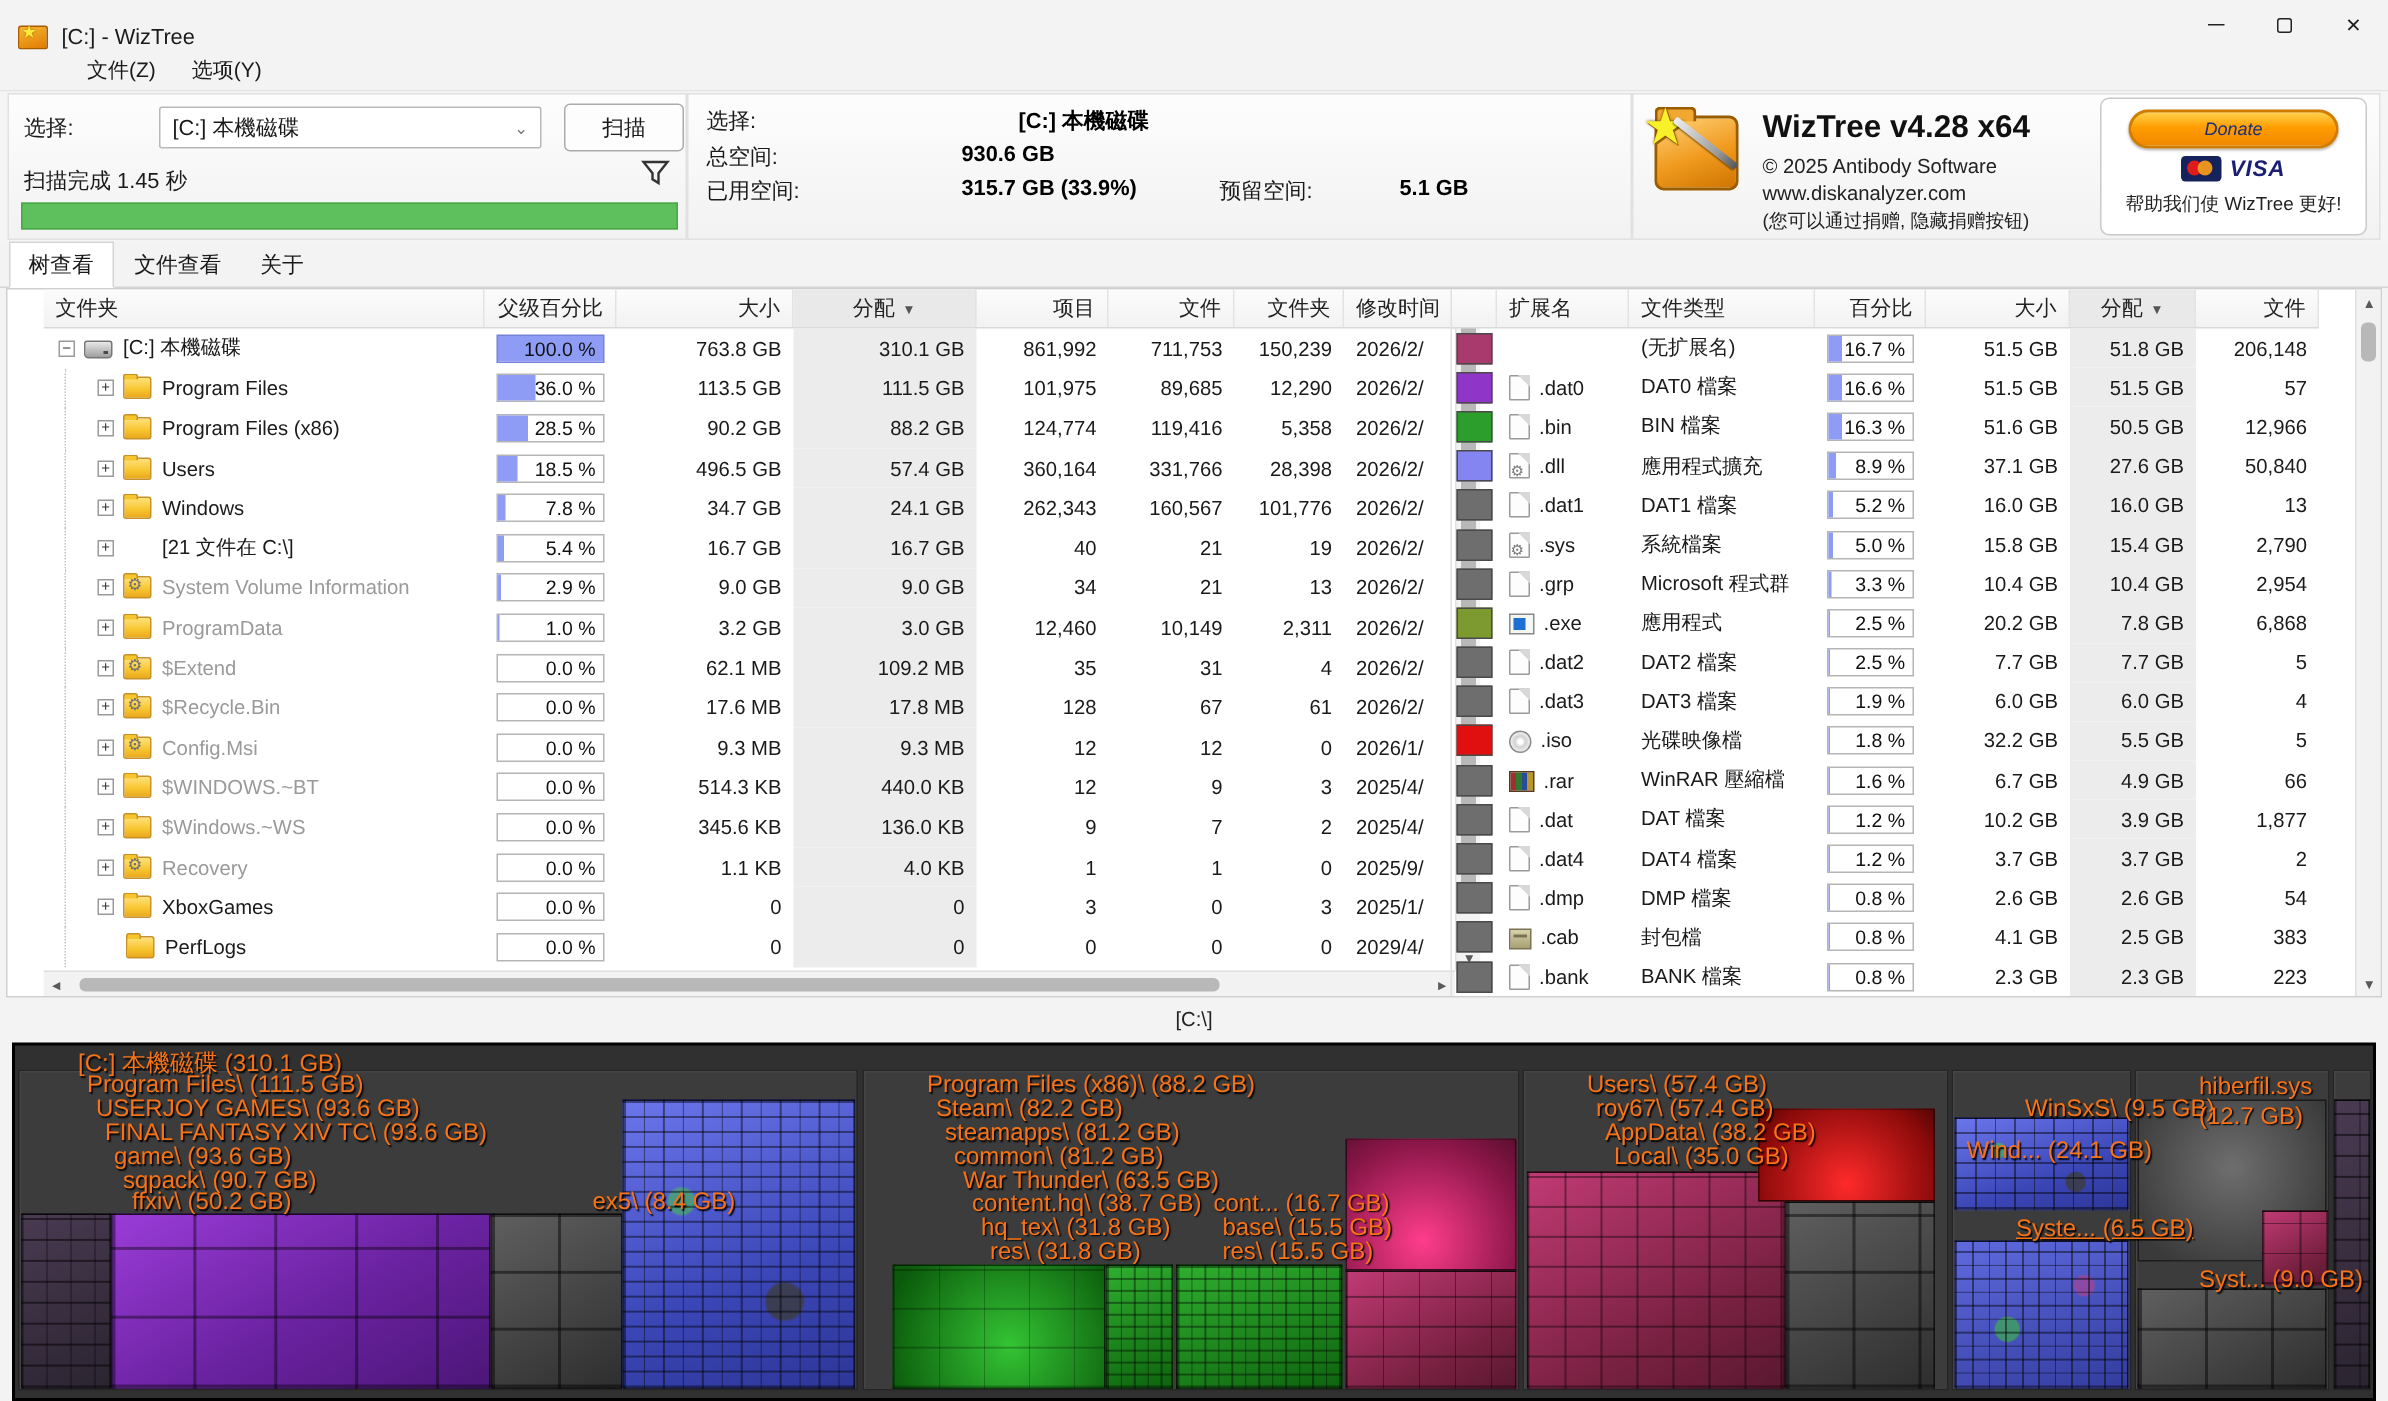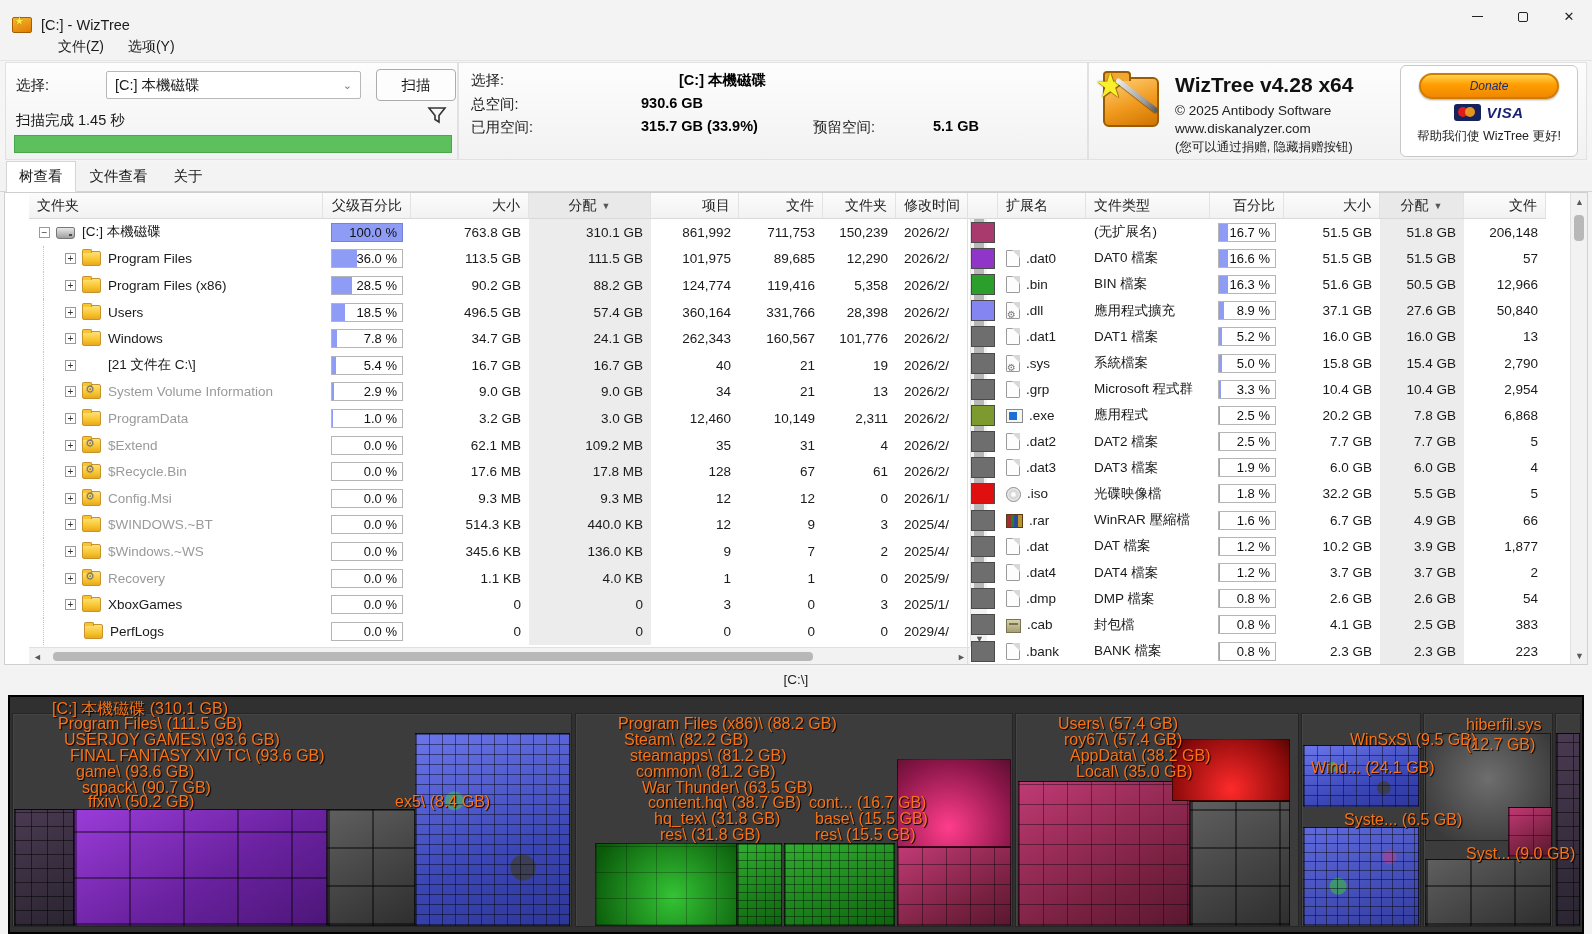--- a/index.html
+++ b/index.html
@@ -961,16 +961,16 @@
     <div class="tm-label" style="left:762px; top:97px;">cont... (16.7 GB)</div>
     <div class="tm-label" style="left:768px; top:113px;">base\ (15.5 GB)</div>
     <div class="tm-label" style="left:768px; top:129px;">res\ (15.5 GB)</div>
     <div class="tm-label" style="left:1011px; top:18px;">Users\ (57.4 GB)</div>
     <div class="tm-label" style="left:1017px; top:34px;">roy67\ (57.4 GB)</div>
     <div class="tm-label" style="left:1023px; top:50px;">AppData\ (38.2 GB)</div>
     <div class="tm-label" style="left:1029px; top:66px;">Local\ (35.0 GB)</div>
     <div class="tm-label" style="left:1264px; top:18px;margin-top:44px;">Wind... (24.1 GB)</div>
     <div class="tm-label" style="left:1303px; top:34px;">WinSxS\ (9.5 GB)</div>
     <div class="tm-label wrap" style="left:1419px; top:18px;">hiberfil.sys (12.7 GB)</div>
-    <div class="tm-label" style="left:1297px; top:114px;">Syste... (6.5 GB)</div>
+    <div class="tm-label" style="left:1297px; top:114px;text-decoration:underline;">Syste... (6.5 GB)</div>
     <div class="tm-label" style="left:1419px; top:148px;">Syst... (9.0 GB)</div>
   </div>
 </div>
 
 </body></html>

